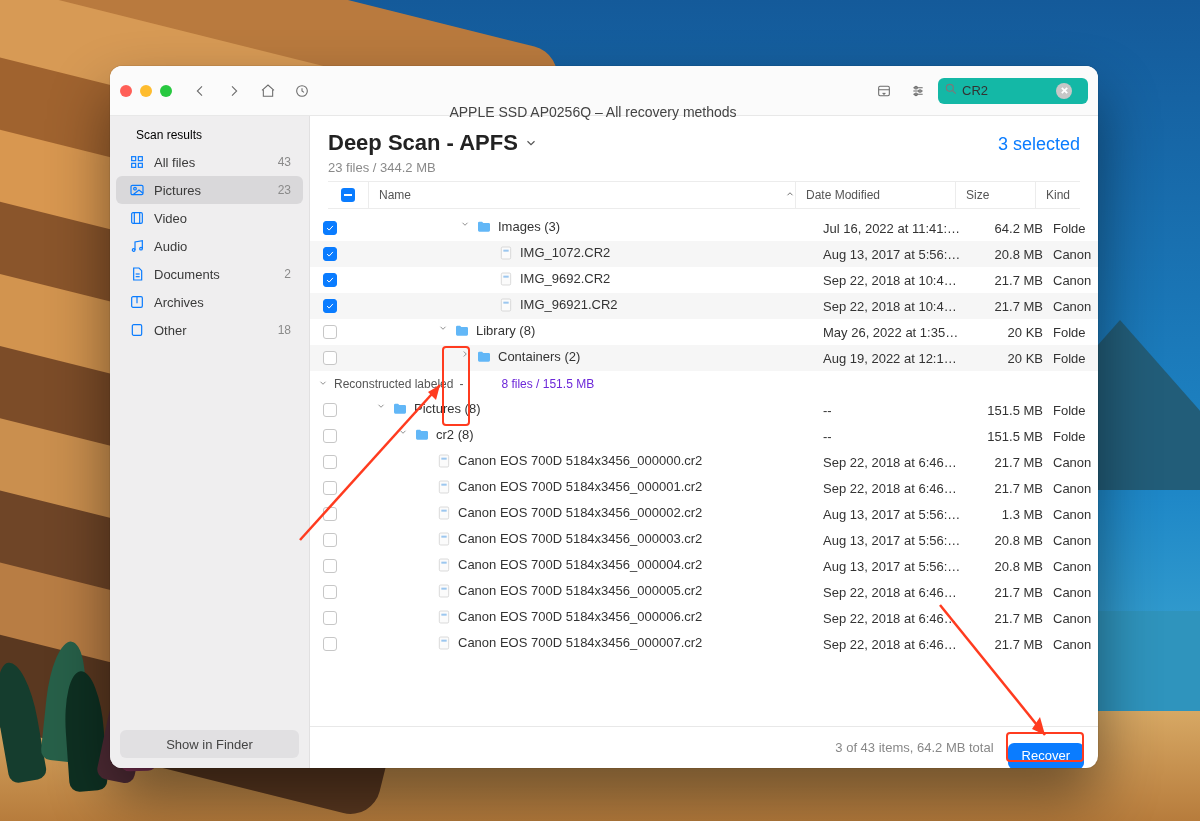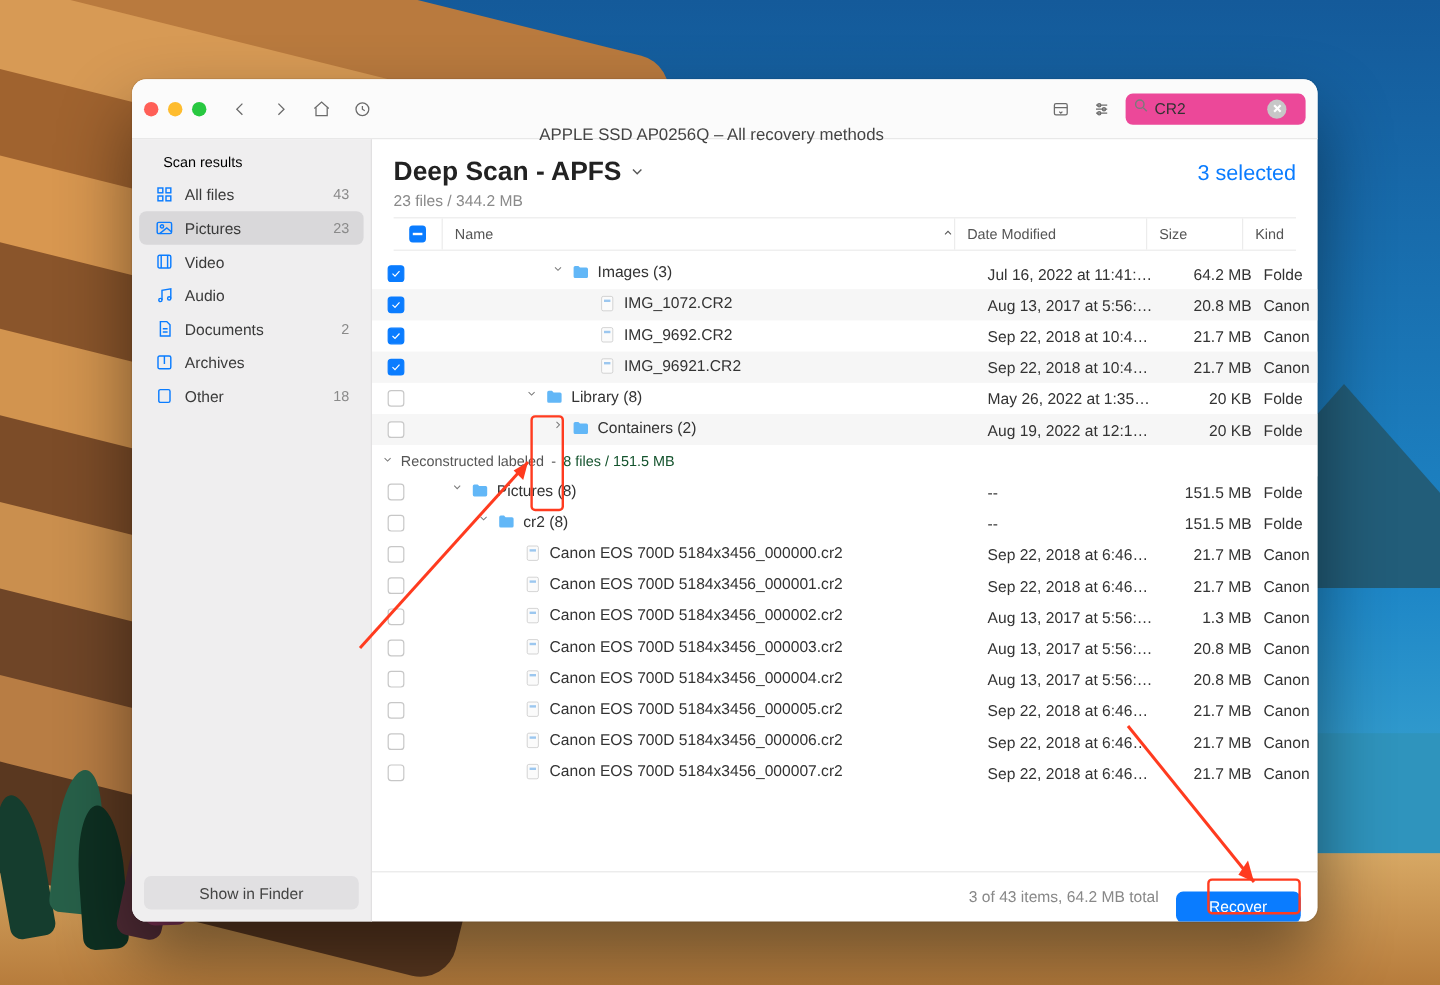--- a/index.html
+++ b/index.html
@@ -51,21 +51,21 @@
   .traffic { display:flex; gap:8px; margin-right:8px; }
   .tl { width:12px;height:12px;border-radius:50%; }
   .tl.red{background:#ff5f57;} .tl.yellow{background:#febc2e;} .tl.green{background:#28c840;}
   .tb-btn {
     width:28px;height:28px;border-radius:6px;display:flex;align-items:center;justify-content:center;
     color:#6b6b6b;
   }
   .tb-btn svg{width:16px;height:16px;stroke:currentColor;fill:none;stroke-width:1.6;}
   .tb-title {flex:1;text-align:center;font-size:14px;color:#444;margin-top:42px;}
   .search-box {
-    display:flex;align-items:center;background:#ec4899;border-radius:6px;height:26px;
+    display:flex;align-items:center;background:#14b8a6;border-radius:6px;height:26px;
     padding:0 6px; width:150px; gap:4px; color:#555;
   }
   .search-box input{border:none;background:transparent;outline:none;font-size:13px;width:90px;color:#333;}
   .clear-badge{width:16px;height:16px;border-radius:50%;background:#c7c7c7;display:flex;align-items:center;justify-content:center;}
   .clear-badge svg{width:9px;height:9px;stroke:#fff;stroke-width:2;}
 
   .body { flex:1; display:flex; min-height:0; }
   .sidebar {
     width:200px; background:#efeeef; border-right:1px solid #e1e0e1;
     display:flex;flex-direction:column;font-size:13px;color:#3a3a3a;
@@ -114,28 +114,28 @@
   .row .c-name{flex:1;display:flex;gap:6px;min-width:0;overflow:hidden;}
   .indent{display:inline-block;}
   .disc{display:inline-flex;}
   .disc svg{width:10px;height:10px;stroke:#7a7a7a;stroke-width:2;fill:none;}
   .folder-icon svg{width:16px;height:16px;}
   .file-icon svg{width:16px;height:16px;}
   .row .c-date{width:160px;padding-left:10px;overflow:hidden;text-overflow:ellipsis;}
   .row .c-size{width:80px;text-align:right;padding-right:10px;}
   .row .c-kind{width:45px;overflow:hidden;}
   .group-row{height:26px;display:flex;align-items:center;font-size:12px;color:#555;background:#fff;padding-left:8px;gap:6px;}
-  .group-row .muted{color:#14532d;}
+  .group-row .muted{color:#6d28d9;padding-left:32px;}
   .footer{
     height:42px;border-top:1px solid #e8e8e8;display:flex;align-items:center;
     justify-content:flex-end;gap:14px;padding:0 14px;font-size:13px;color:#888;flex-shrink:0;
   }
   .recover-btn{
     background:#0a7cff;color:#fff;border:none;border-radius:6px;height:26px;
-    padding:0 28px;font-size:13px;font-weight:500;margin-top:16px;
+    padding:0 14px;font-size:13px;font-weight:500;margin-top:16px;
   }
 
   
   .anno-box{position:absolute;border:2px solid #ff3b1f;border-radius:4px;pointer-events:none;}
   .anno-arrow{position:absolute;pointer-events:none;}
   .anno-arrow line{stroke:#ff3b1f;stroke-width:2.5;}
   .anno-arrow polygon{fill:#ff3b1f;}
 </style>
 </head>
 <body>

